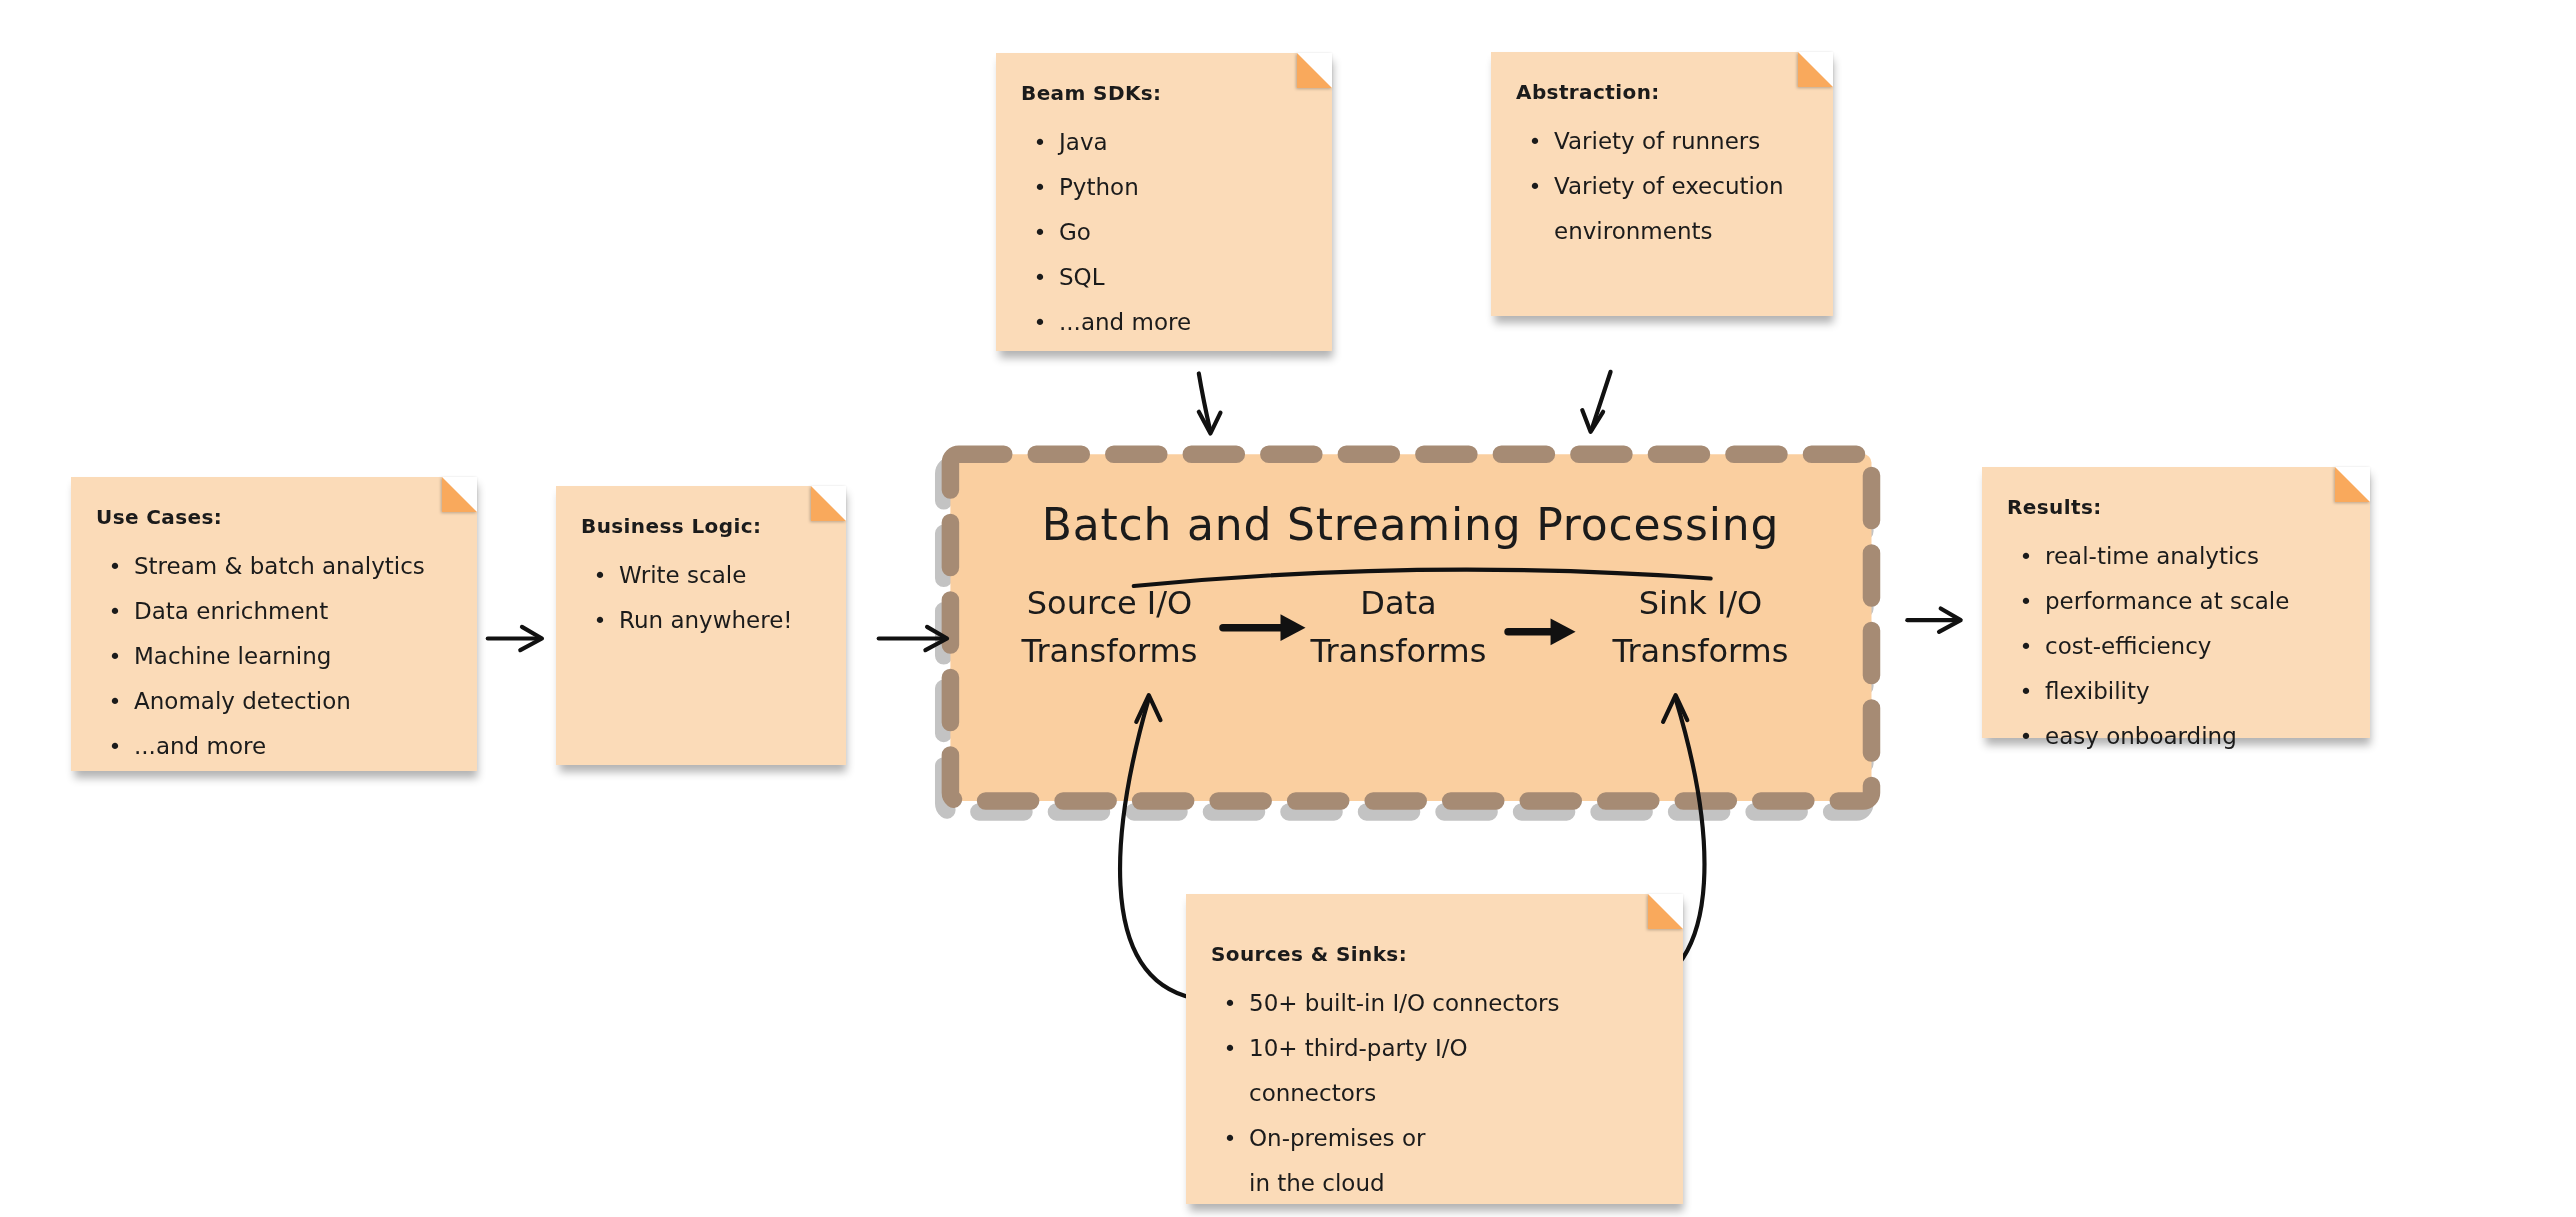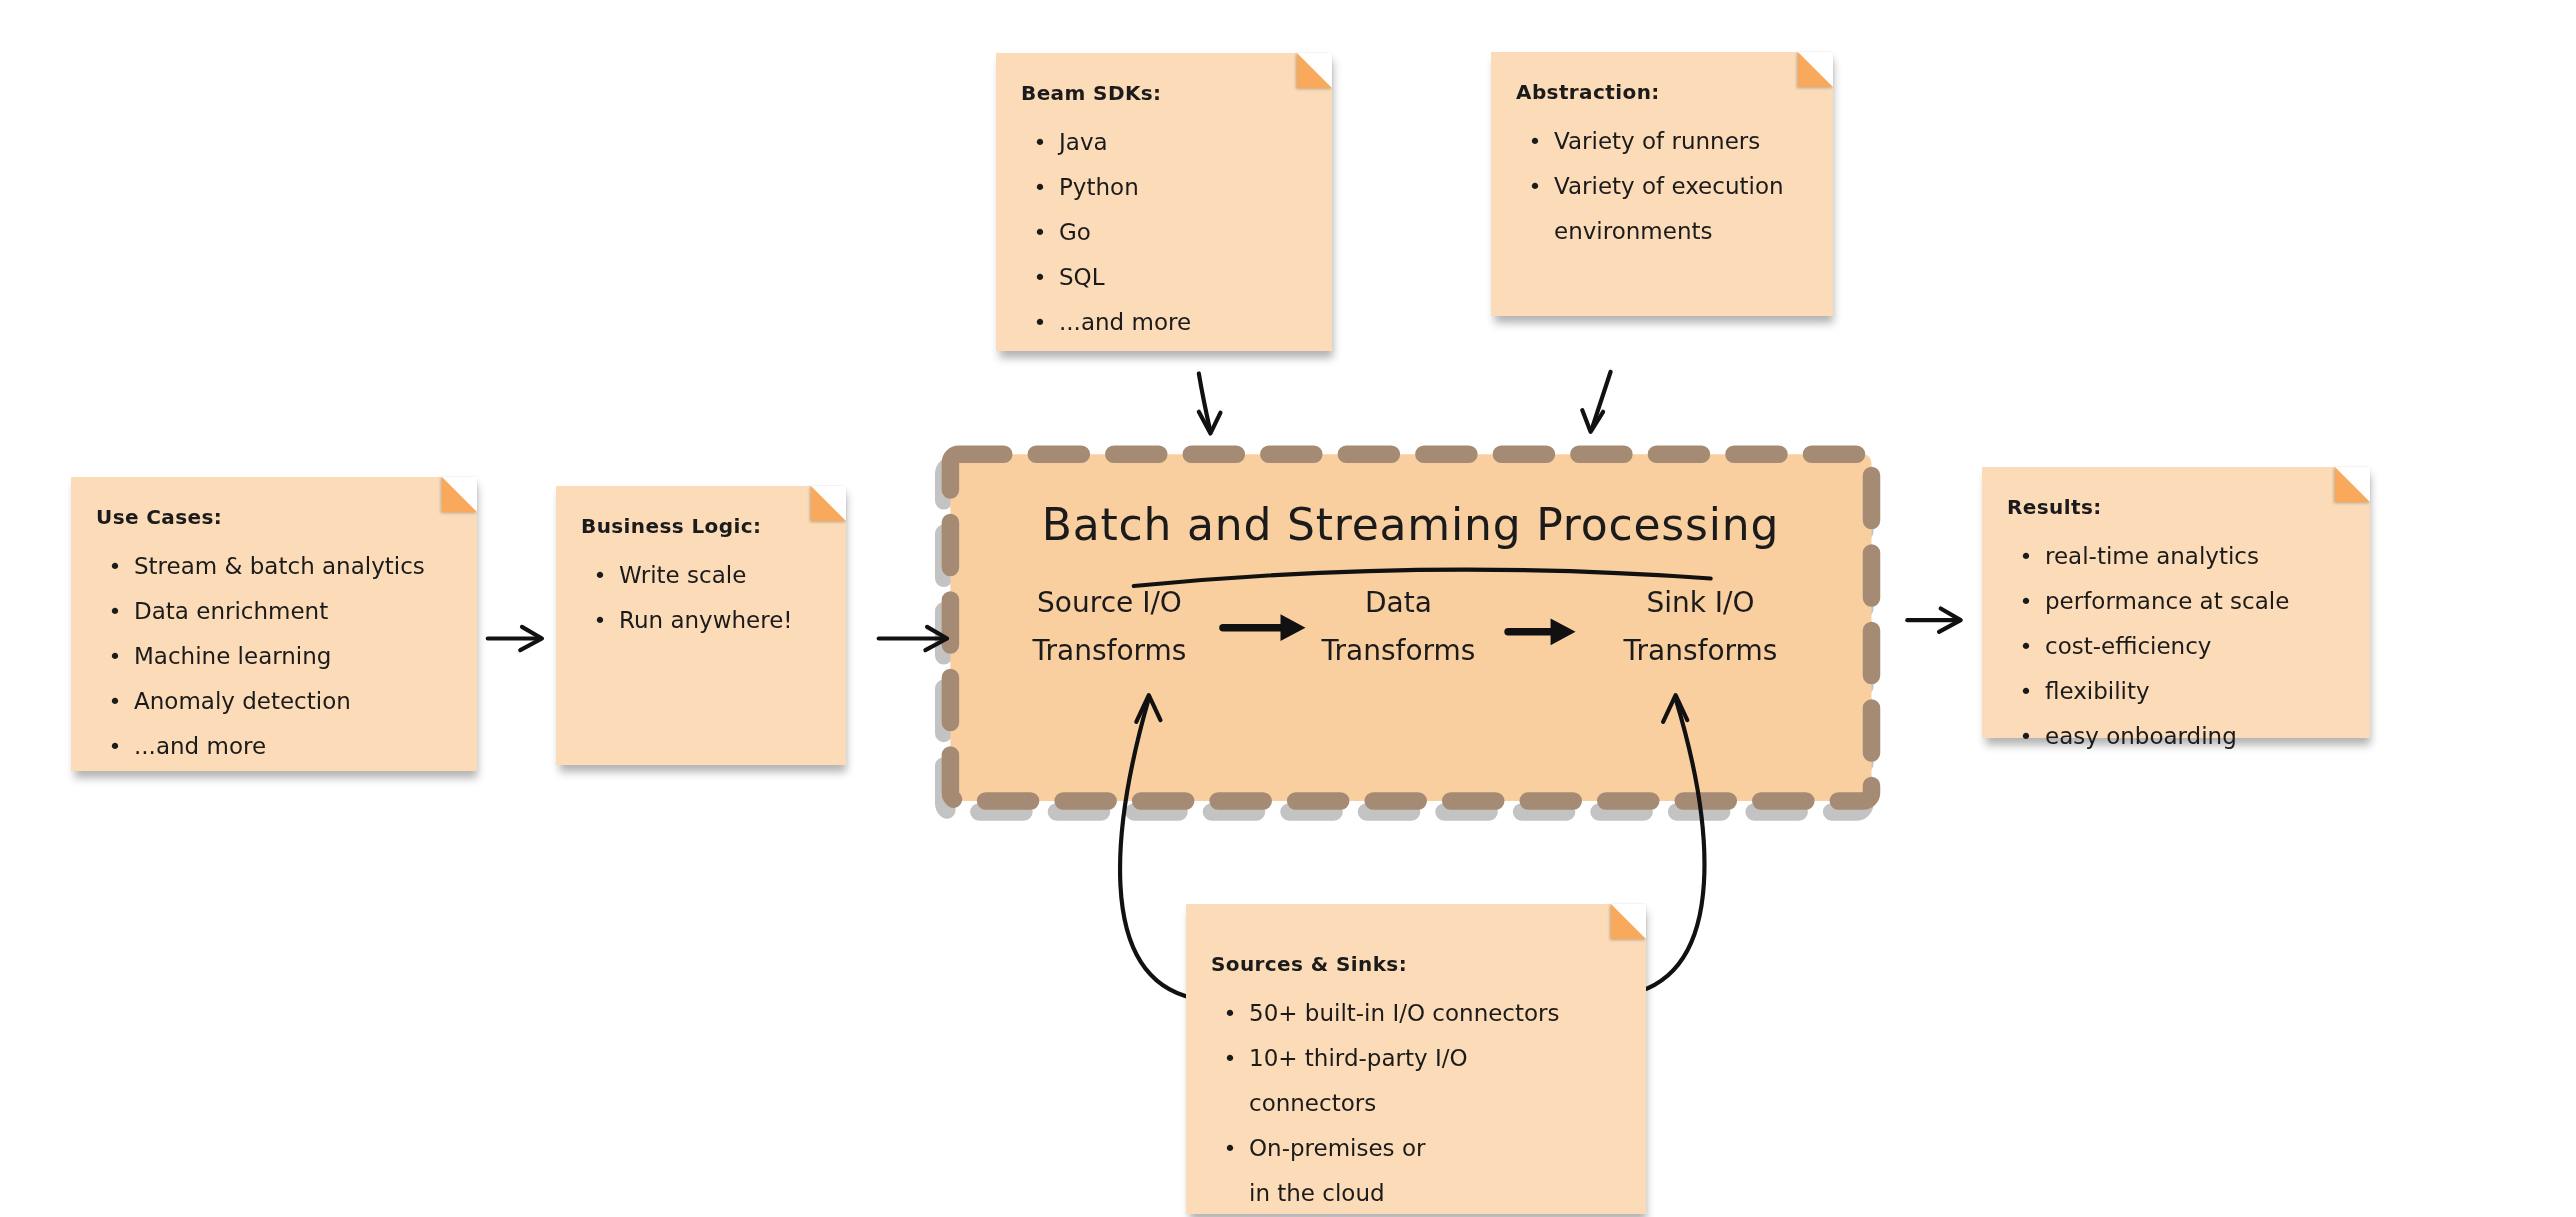--- a/index.html
+++ b/index.html
@@ -59,21 +59,21 @@
     left: 950px; top: 499px; width: 921px;
     text-align: center;
     font-size: 44px;
     letter-spacing: 0.8px;
   }
   .stage {
     position: absolute;
     top: 579px;
     width: 267px;
     text-align: center;
-    font-size: 28px;
+    font-size: 32px;
     line-height: 48px;
   }
   .stage-source { left: 976px; }
   .stage-data   { left: 1265px; }
   .stage-sink   { left: 1567px; text-align: center; }
 
   svg { position: absolute; left: 0; top: 0; }
   .hand { stroke: #111111; stroke-width: 5; fill: none; stroke-linecap: round; stroke-linejoin: round; }
   .bold-arrow { stroke: #111111; stroke-width: 9; fill: none; stroke-linecap: round; }
   .bold-head { fill: #111111; stroke: none; }
@@ -250,21 +250,21 @@
           <span class="dot">•</span>
           <span class="btext">flexibility</span>
         </div>
         <div class="bullet-item">
           <span class="dot">•</span>
           <span class="btext">easy onboarding</span>
         </div>
       </div>
   </div>
 
-  <div class="note" style="left:1186px; top:894px; width:460px; height:310px;margin-top:10px;">
+  <div class="note" style="left:1186px; top:894px; width:497px; height:310px;">
     <div class="note-title" style="margin-top:20px;">Sources &amp; Sinks:</div>
     <div class="bullets">
         <div class="bullet-item">
           <span class="dot">•</span>
           <span class="btext">50+ built-in I/O connectors</span>
         </div>
         <div class="bullet-item">
           <span class="dot">•</span>
           <span class="btext">10+ third-party I/O
 connectors</span>

